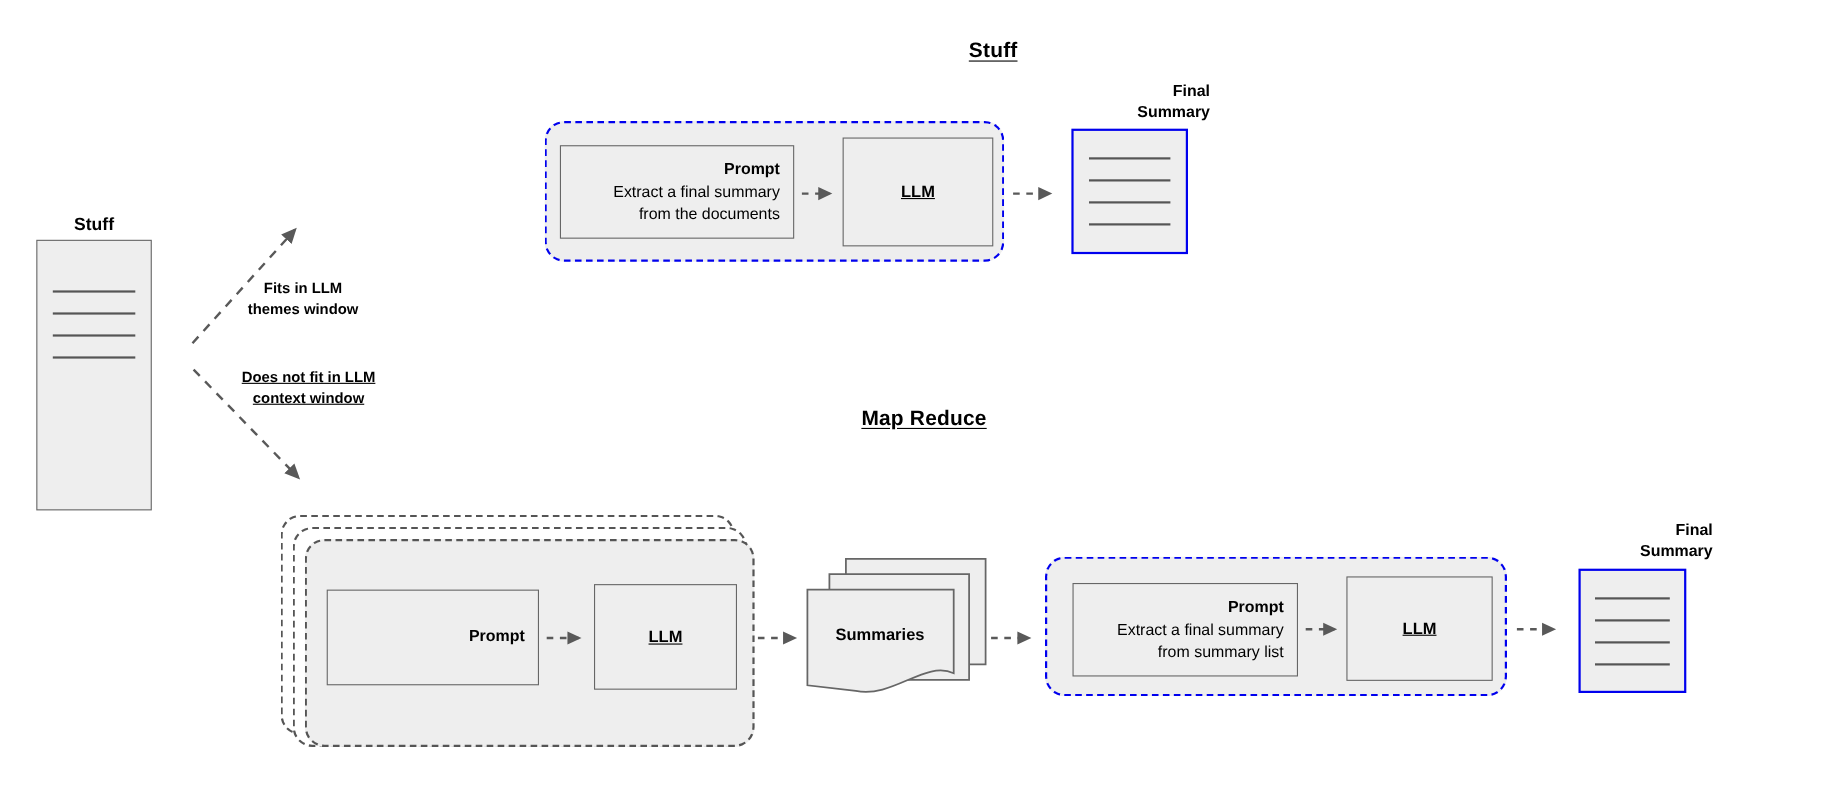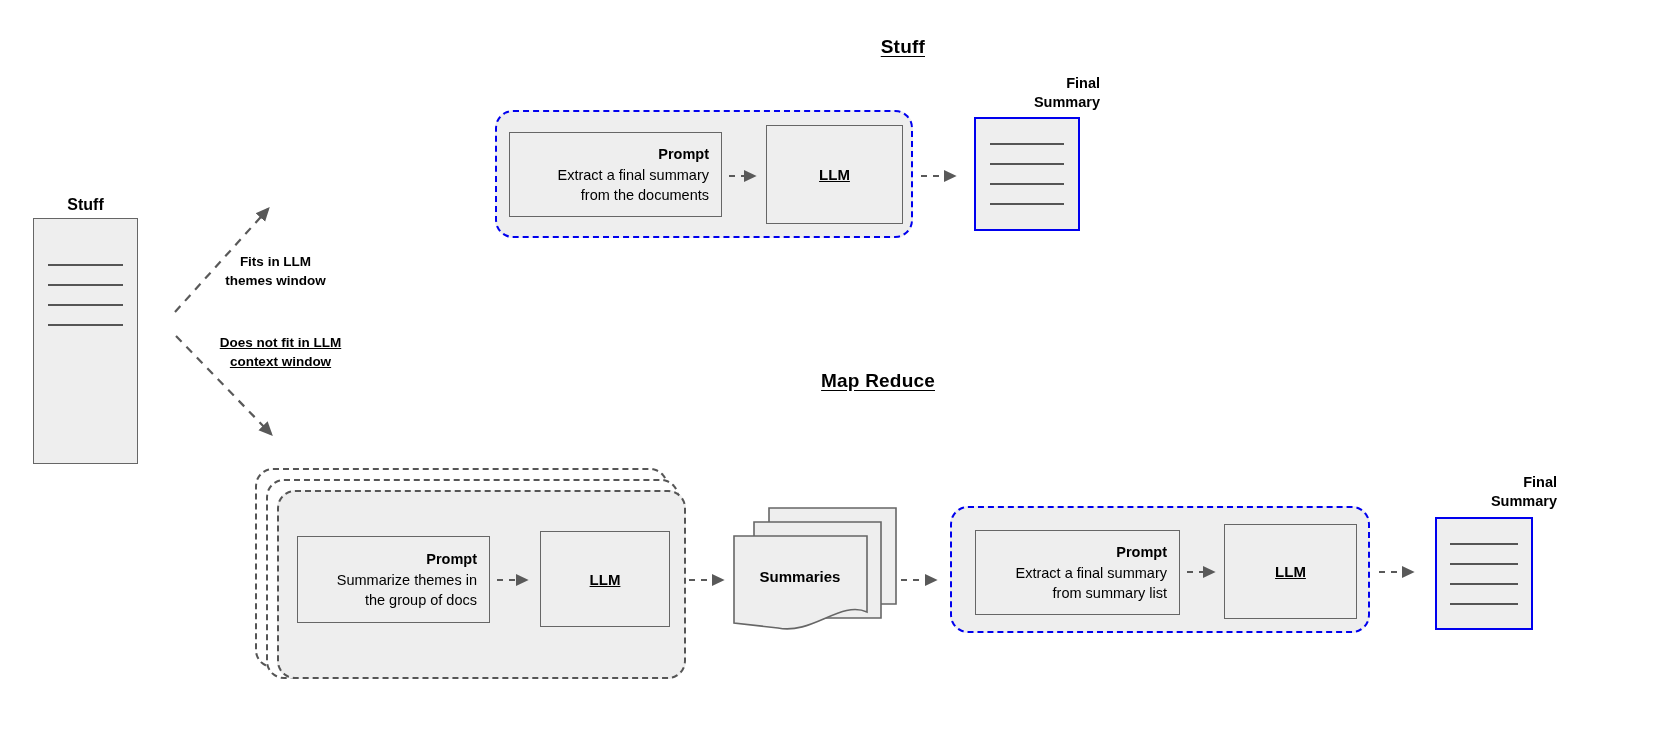--- a/index.html
+++ b/index.html
@@ -119,21 +119,21 @@
   
   .arrow-svg { position: absolute; overflow: visible; }
 </style>
 </head>
 <body>
 
 <div id="canvas">
 
   <div class="abs section-title" style="left:745px; top:36px; width:180px;">Stuff</div>
 
-  <div class="abs section-title" style="left:735px; top:370px; width:200px;text-decoration:underline;">Map Reduce</div>
+  <div class="abs section-title" style="left:697px; top:370px; width:200px;text-decoration:underline;">Map Reduce</div>
 
   <div class="abs caption-left" style="left:18px; top:194px; width:135px; font-size:16px;">Stuff</div>
 
   <div class="abs panel gray-border" style="left:33px; top:218px; width:105px; height:246px;">
     <div class="rule" style="top:45px;"></div>
     <div class="rule" style="top:65px;"></div>
     <div class="rule" style="top:85px;"></div>
     <div class="rule" style="top:105px;"></div>
   </div>
 
@@ -200,22 +200,20 @@
     <div class="rule" style="top:64px;"></div>
     <div class="rule" style="top:84px;"></div>
   </div>
 
   <div class="group gray-empty" style="left:255px; top:468px; width:413px; height:200px;"></div>
   <div class="group gray-empty" style="left:266px; top:479px; width:413px; height:200px;"></div>
   <div class="group gray" style="left:277px; top:490px; width:409px; height:189px;"></div>
 
   <div class="box prompt-box" style="left:297px; top:536px; width:193px; height:87px;">
     <div class="prompt-title">Prompt</div>
-    <div class="prompt-body">Summarize themes in
-the group of docs</div>
   </div>
 
   <svg class="arrow-svg" style="left:496px; top:570px;" width="44" height="20" viewBox="0 0 44 20">
     <defs>
       <marker id="ahM1" markerWidth="6.2" markerHeight="6.2" refX="4.6" refY="2.9" orient="auto" markerUnits="strokeWidth">
         <path d="M0,0.2 L5.8,2.9 L0,5.6 z" fill="#595959"></path>
       </marker>
     </defs>
     <line x1="1" y1="10" x2="30" y2="10" stroke="#595959" stroke-width="2.2" stroke-dasharray="6,6" marker-end="url(#ahM1)"></line>
   </svg>

